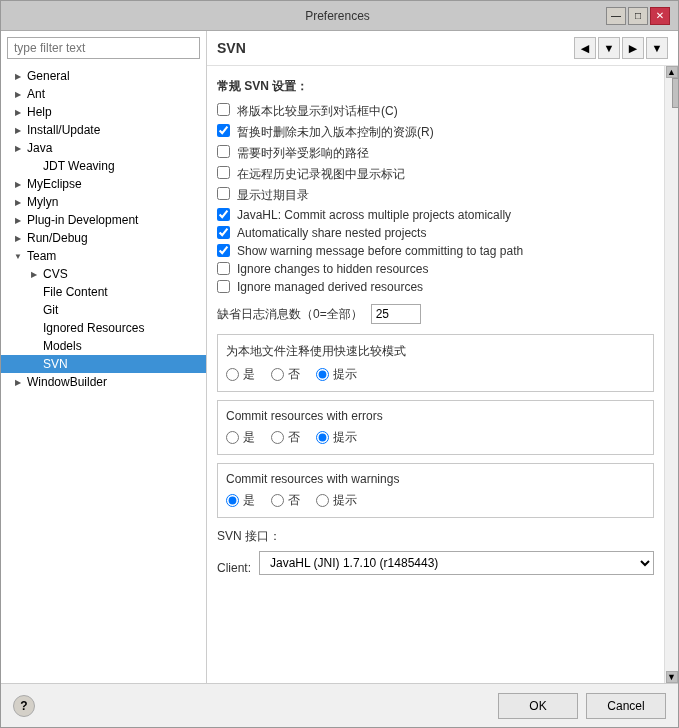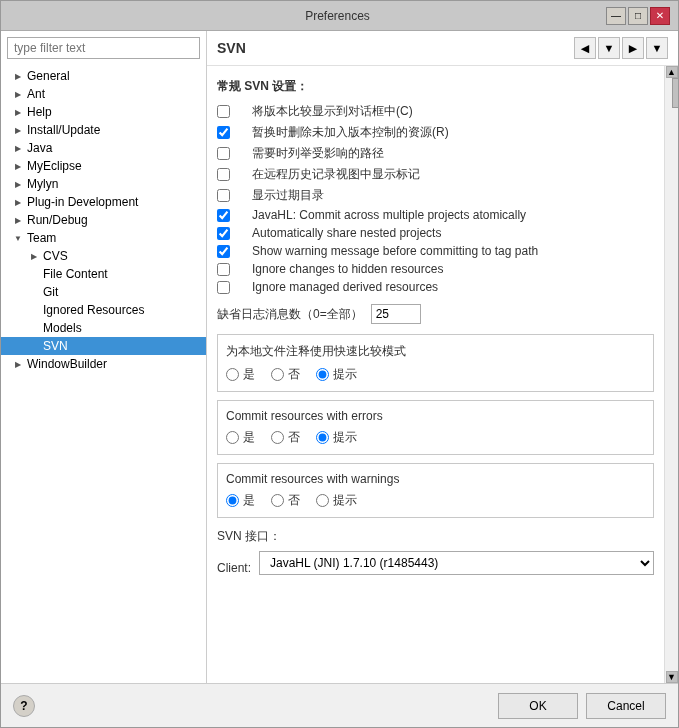--- a/index.html
+++ b/index.html
@@ -162,23 +162,22 @@
     .section-title {
       font-size: 12px;
       color: #333;
       margin-bottom: 8px;
       margin-top: 4px;
       font-weight: bold;
     }
     
     .checkbox-row {
       display: flex;
-      align-items: center;
       margin-bottom: 4px;
-      gap: 22px;
+      gap: 7px;
     }
     
     .checkbox-row input[type="checkbox"] {
       width: 13px;
       height: 13px;
       flex-shrink: 0;
     }
     
     .checkbox-label {
       font-size: 12px;
@@ -365,20 +364,25 @@
           </div>
           <div class="tree-item">
             <span style="display:inline-block;width:6px;"></span>
             <span class="tree-arrow">▶</span>
             <span class="tree-label">Install/Update</span>
           </div>
           <div class="tree-item">
             <span style="display:inline-block;width:6px;"></span>
             <span class="tree-arrow">▶</span>
             <span class="tree-label">Java</span>
+          </div>
+          <div class="tree-item">
+            <span style="display:inline-block;width:22px;"></span>
+            <span class="tree-arrow"></span>
+            <span class="tree-label">JDT Weaving</span>
           </div>
           <div class="tree-item">
             <span style="display:inline-block;width:6px;"></span>
             <span class="tree-arrow">▶</span>
             <span class="tree-label">MyEclipse</span>
           </div>
           <div class="tree-item">
             <span style="display:inline-block;width:6px;"></span>
             <span class="tree-arrow">▶</span>
             <span class="tree-label">Mylyn</span>

